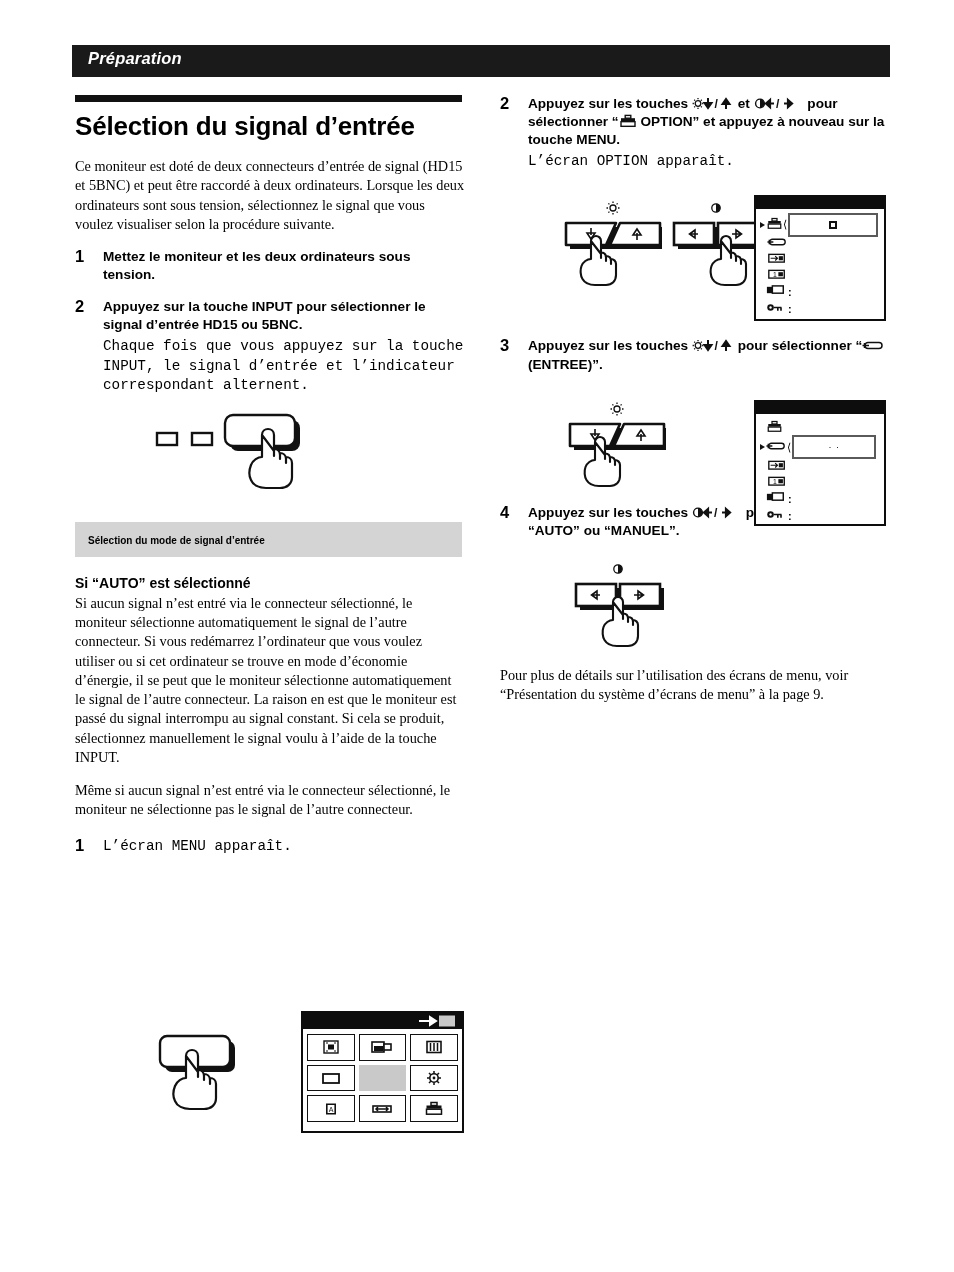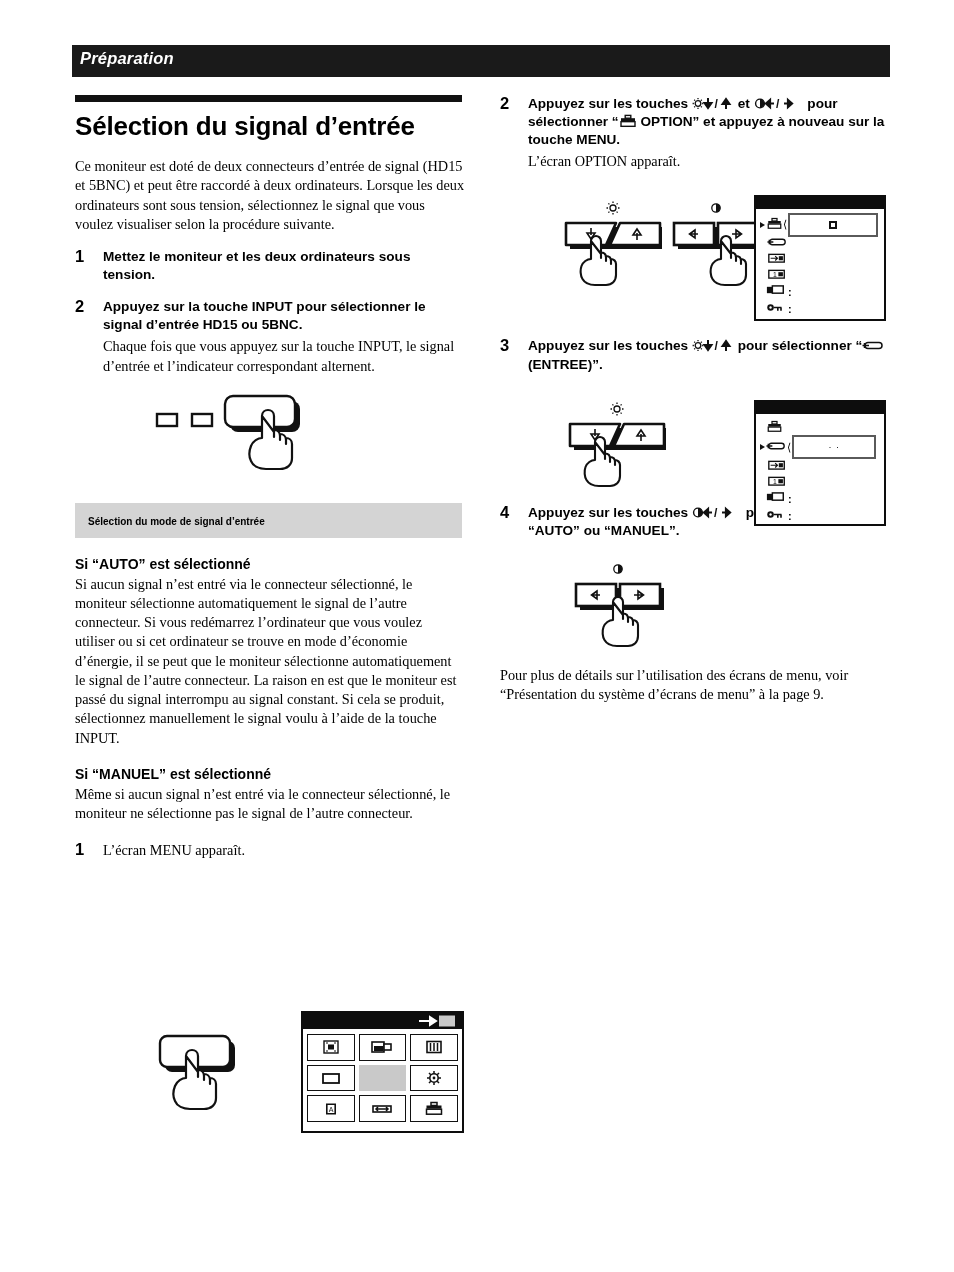--- a/index.html
+++ b/index.html
@@ -8,21 +8,21 @@
     font-family:"Liberation Serif", serif;color:#000;
   }
   .page{position:absolute;left:0;top:0;width:954px;height:1272px;}
 
   
   .runhead{
     position:absolute;left:72px;top:45px;width:818px;height:32px;
     background:#1a1a1a;
   }
   .runhead-title{
-    position:absolute;left:80px;top:49px;
+    position:absolute;left:88px;top:49px;
     font-family:"Liberation Sans", sans-serif;
     font-weight:bold;font-style:italic;font-size:16.5px;
     color:#ffffff;letter-spacing:.2px;
   }
 
   
   .col-left{position:absolute;left:75px;top:95px;width:390px;}
   .col-right{position:absolute;left:500px;top:95px;width:392px;}
 
   
@@ -46,21 +46,21 @@
     position:absolute;left:0;top:-1px;
     font-family:"Liberation Sans", sans-serif;
     font-weight:bold;font-size:16.5px;
   }
   .step .head{
     font-family:"Liberation Sans", sans-serif;
     font-weight:bold;font-size:13.6px;line-height:1.33;
     display:block;
   }
   .step .sub{
-    font-family:Liberation Serif, serif;
+    font-family:Liberation Mono, monospace;
     font-size:14.3px;line-height:1.345;display:block;margin-top:3px;
   }
 
   
   .greyhead{
     background:#d4d4d4;width:387px;box-sizing:border-box;
     padding:8px 0 9px 13px;margin:26px 0 16px 0;
   }
   .greyhead span{
     font-family:"Liberation Sans", sans-serif;
@@ -149,21 +149,20 @@
     </div>
 
     <div class="greyhead">
       <span>Sélection du mode de signal d’entrée</span>
     </div>
 
 
     <h3 class="sub">Si “AUTO” est sélectionné</h3>
     <p class="body">Si aucun signal n’est entré via le connecteur sélectionné, le moniteur sélectionne automatiquement le signal de l’autre connecteur. Si vous redémarrez l’ordinateur que vous voulez utiliser ou si cet ordinateur se trouve en mode d’économie d’énergie, il se peut que le moniteur sélectionne automatiquement le signal de l’autre connecteur. La raison en est que le moniteur est passé du signal interrompu au signal constant. Si cela se produit, sélectionnez manuellement le signal voulu à l’aide de la touche INPUT.</p>
 
-    <h3 class="sub">Si “MANUEL” est sélectionné</h3>
     <p class="body">Même si aucun signal n’est entré via le connecteur sélectionné, le moniteur ne sélectionne pas le signal de l’autre connecteur.</p>
 
     <div class="step" style="margin-top:18px;margin-bottom:8px;">
       <span class="num">1</span>
       <span class="sub">L’écran MENU apparaît.</span>
     </div>
   </div>
 
   <div style="position:absolute;left:155px;top:1030px;">
     <svg width="90" height="95" viewBox="0 0 90 95">

